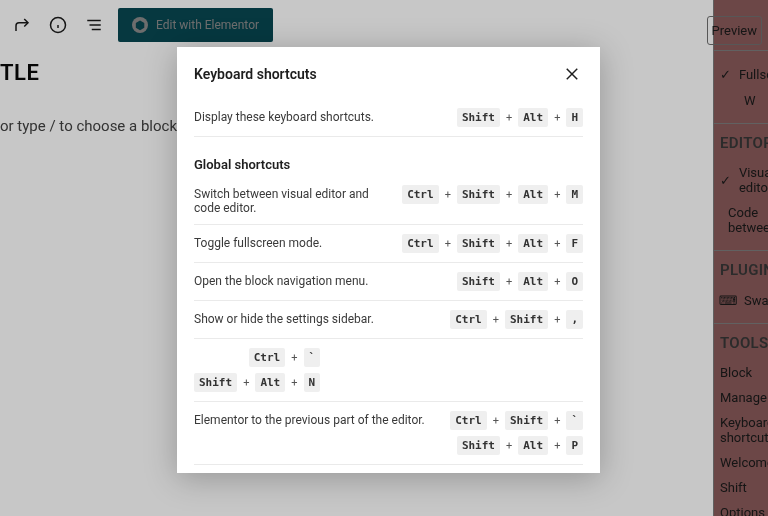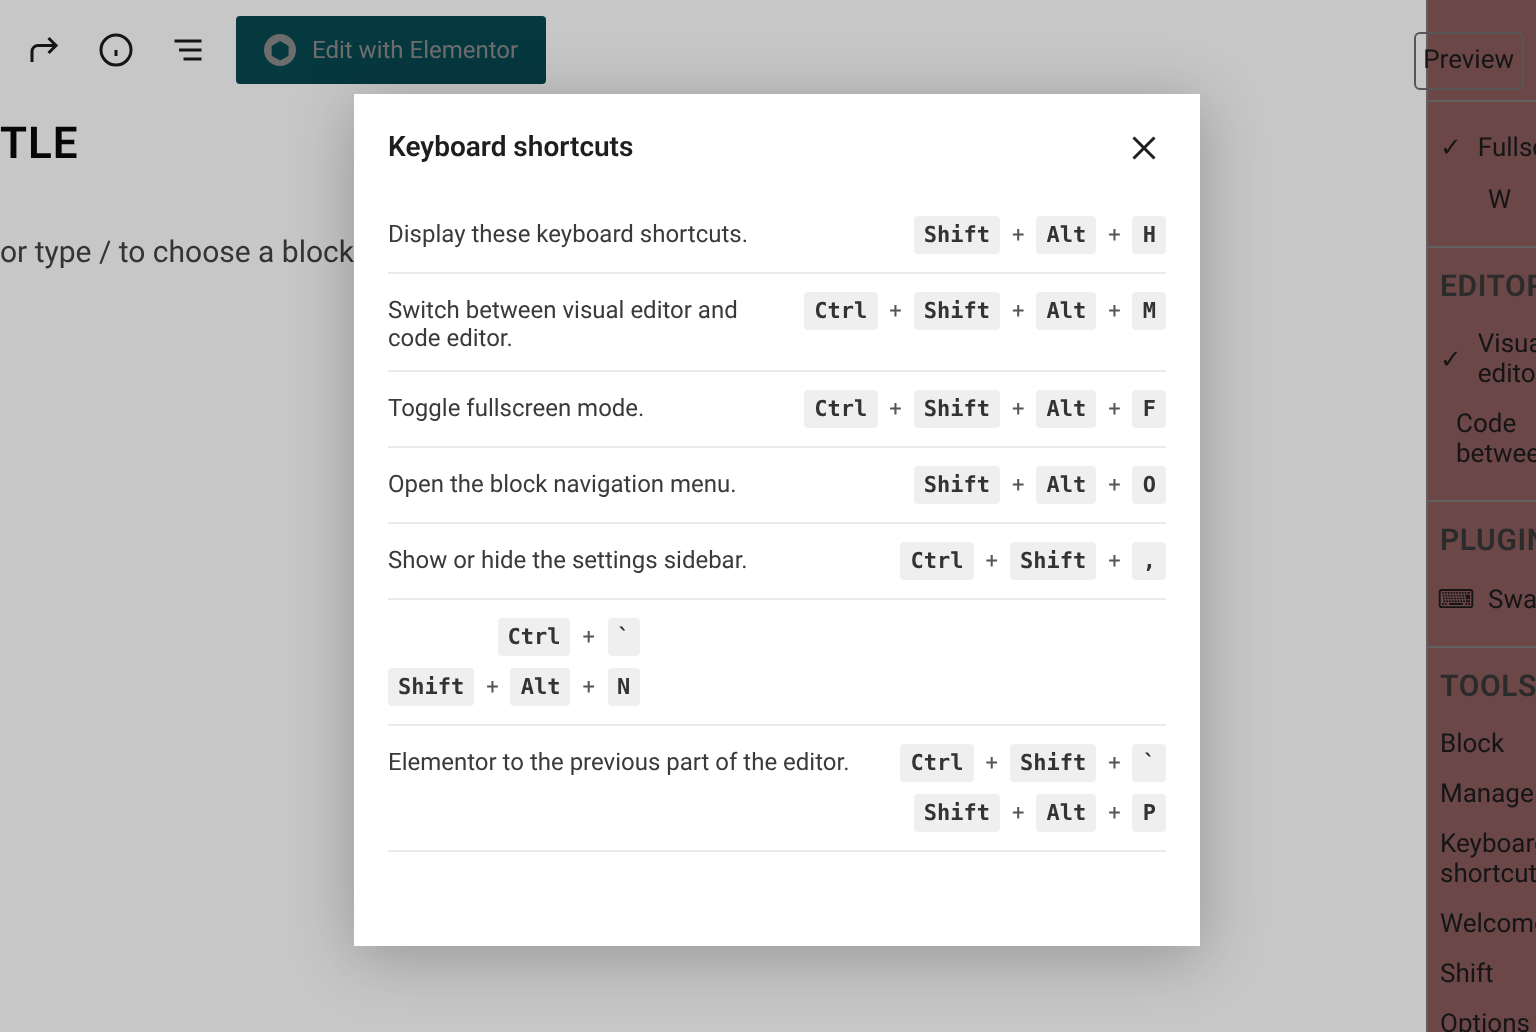--- a/index.html
+++ b/index.html
@@ -145,20 +145,21 @@
         <div class="keys">
           <div class="keyline">
             <kbd>Shift</kbd>
             <span class="plus">+</span>
             <kbd>Alt</kbd>
             <span class="plus">+</span>
             <kbd>H</kbd>
           </div>
         </div>
       </div>
+      <div class="section">Global shortcuts</div>
       <div class="row">
         <div class="desc">Switch between visual editor and code editor.</div>
         <div class="keys">
           <div class="keyline">
             <kbd>Ctrl</kbd>
             <span class="plus">+</span>
             <kbd>Shift</kbd>
             <span class="plus">+</span>
             <kbd>Alt</kbd>
             <span class="plus">+</span>

